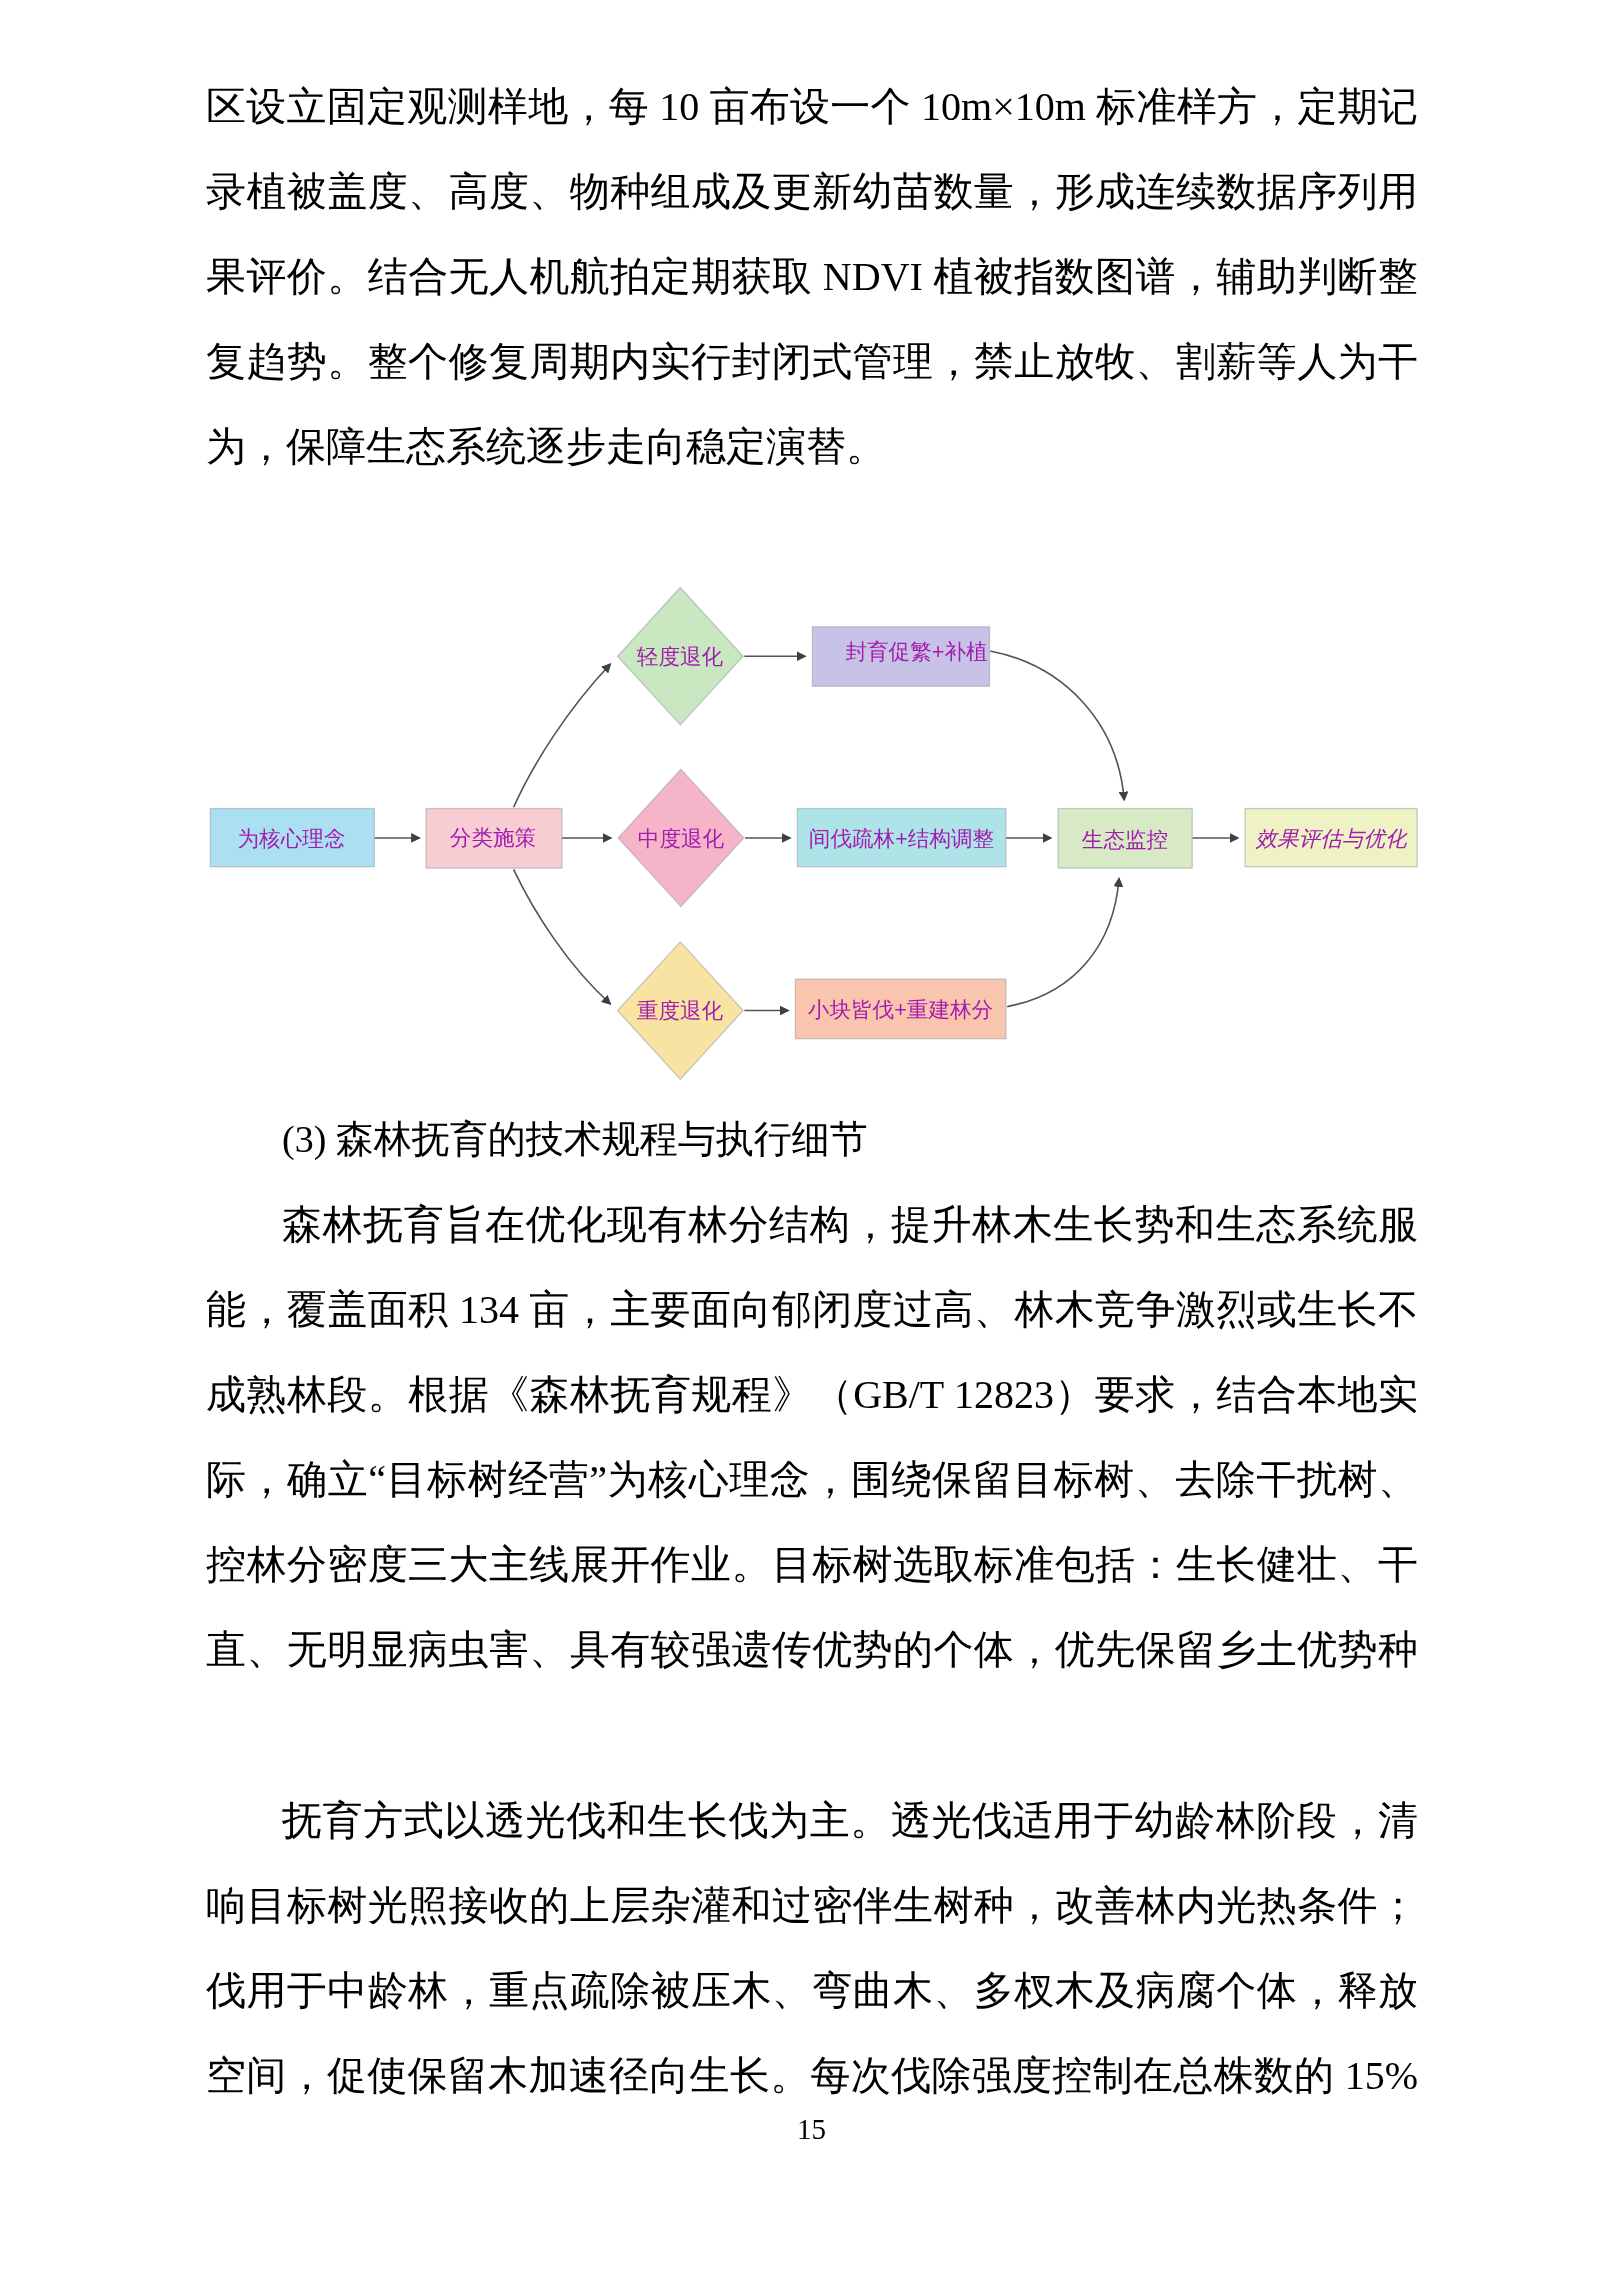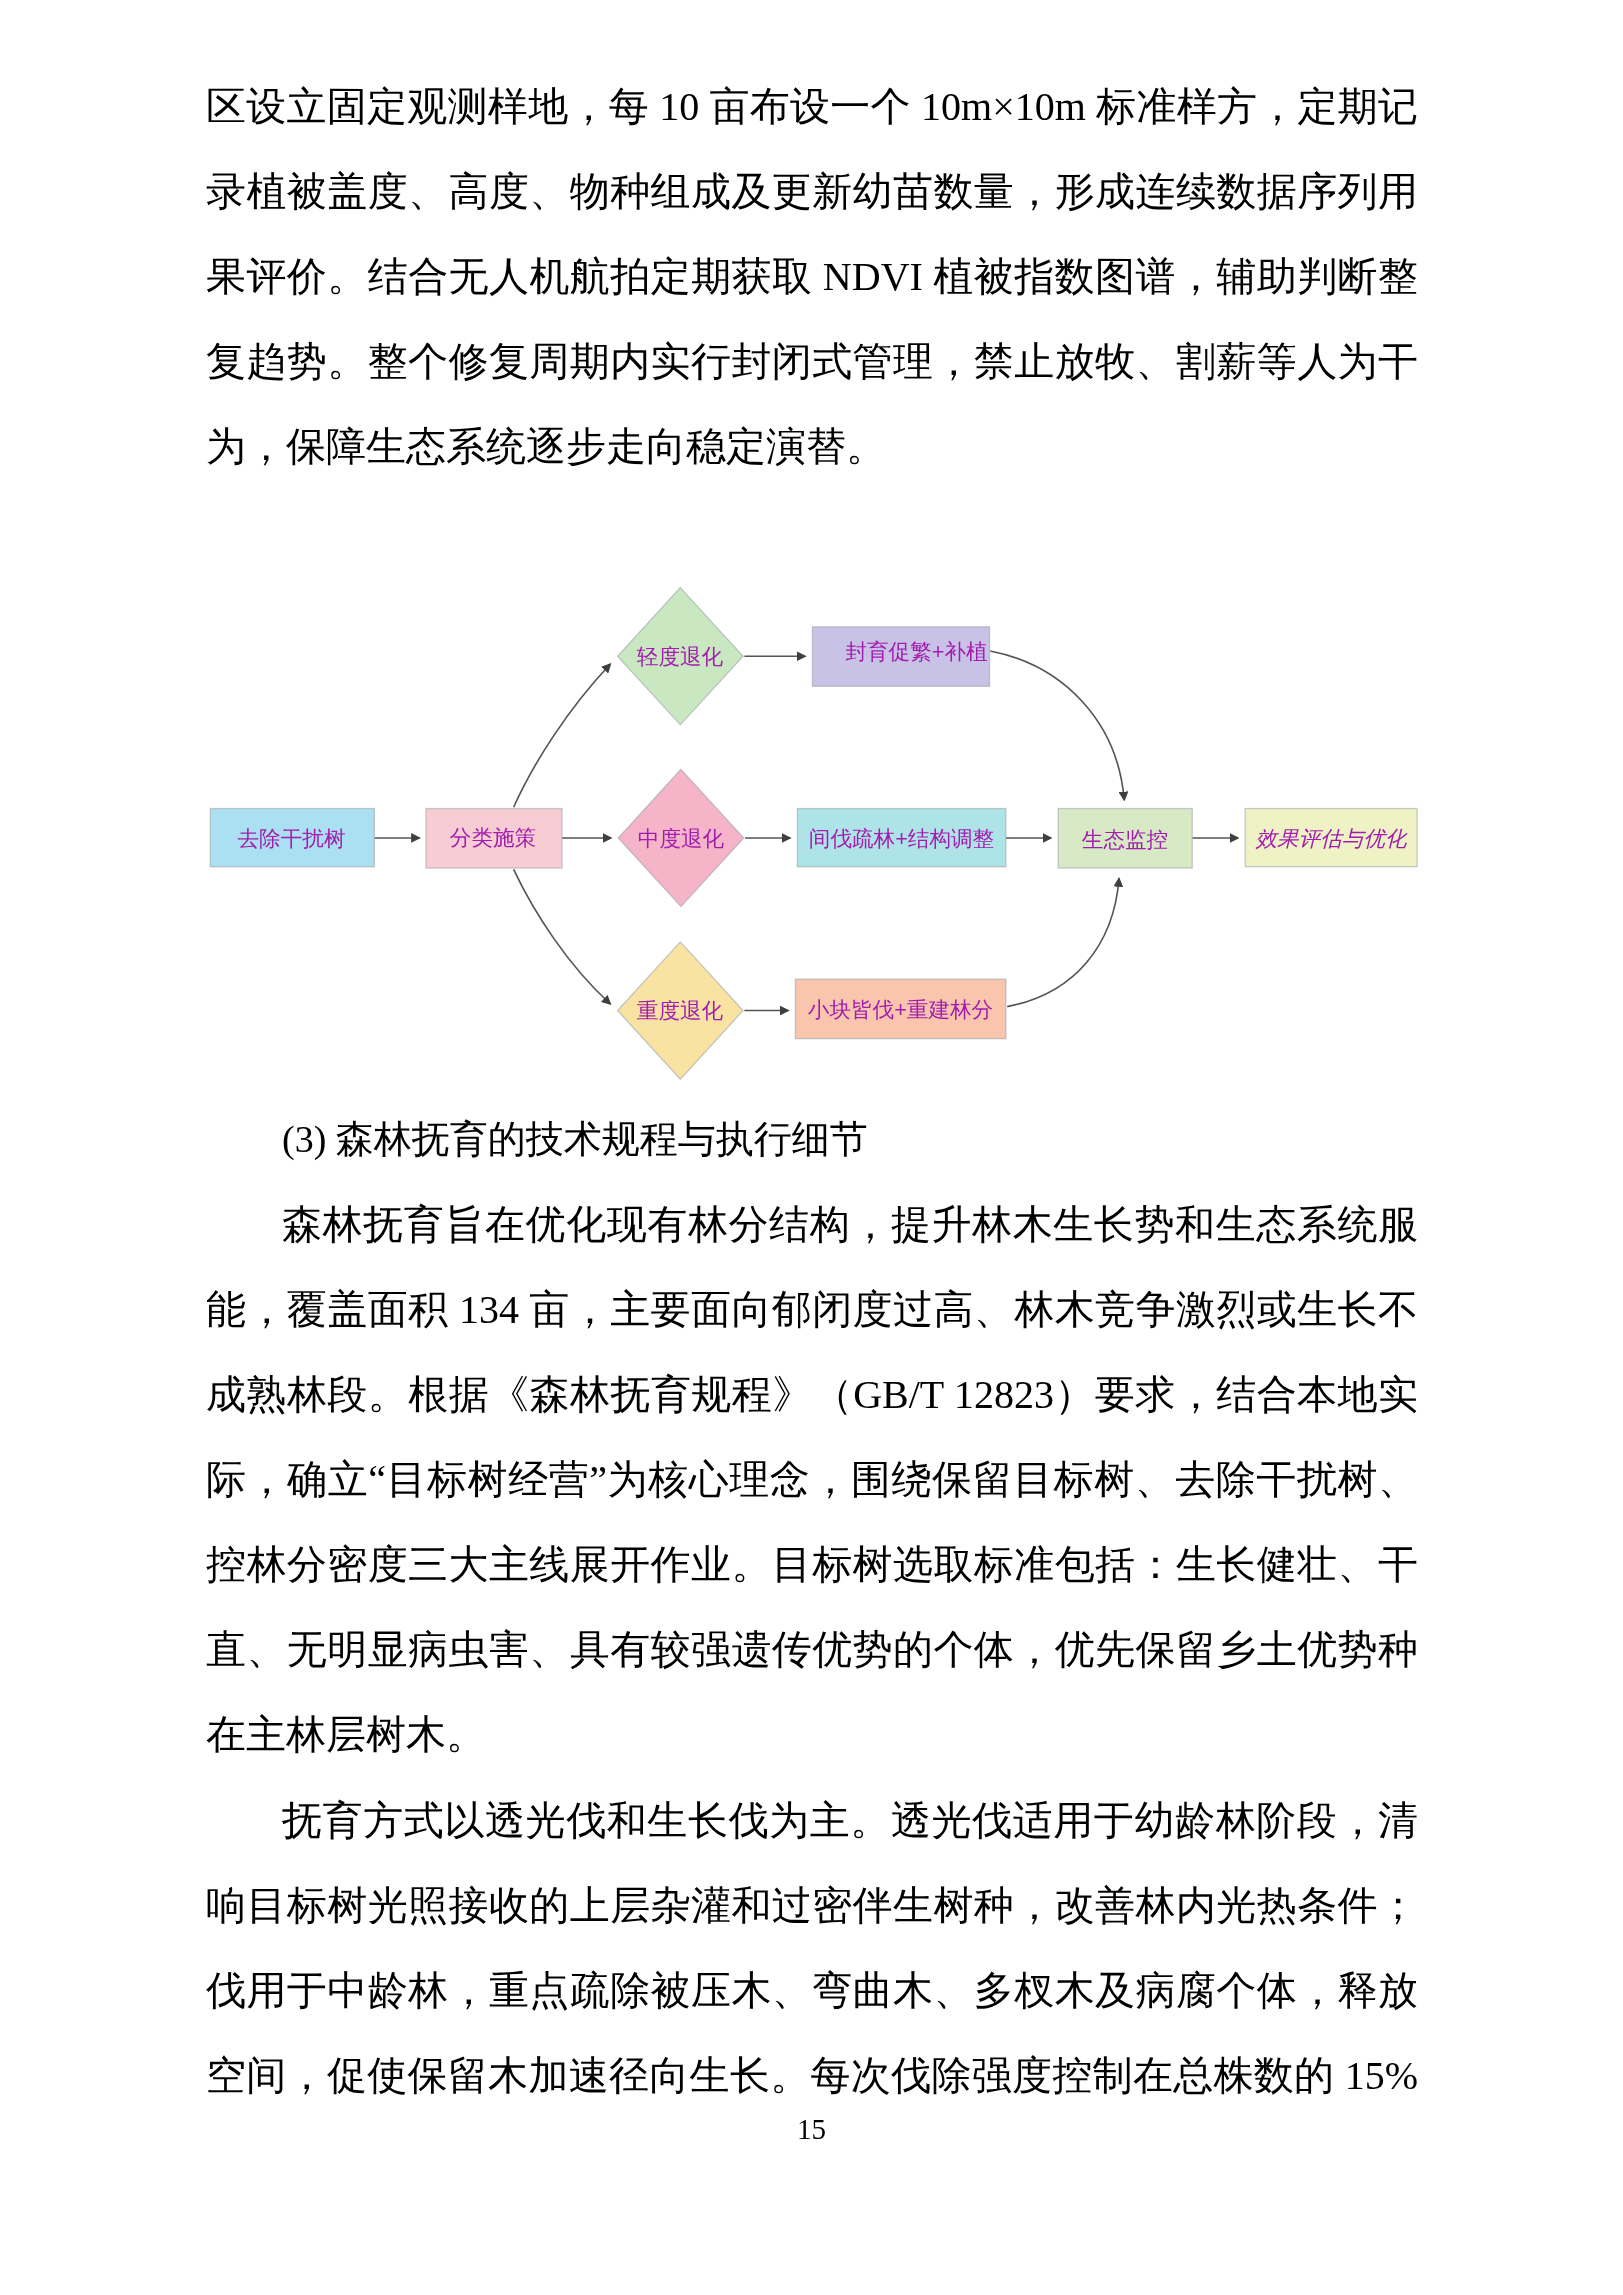--- a/index.html
+++ b/index.html
@@ -71,41 +71,40 @@
         <polygon points="730,311 826,416 730,521 634,416" fill="#f5b4c8"></polygon>
         <polygon points="729,575 825,680 729,785 633,680" fill="#f8e3a2"></polygon>
         <rect x="931" y="93" width="271" height="91" fill="#c8c2e6"></rect>
         <rect x="908" y="371" width="319" height="89" fill="#aee3e8"></rect>
         <rect x="905" y="632" width="322" height="91" fill="#fac5ad"></rect>
         <rect x="1307" y="371" width="205" height="91" fill="#d7e9c5"></rect>
         <rect x="1593" y="371" width="263" height="89" fill="#eef2c5"></rect>
       </g>
     </svg>
 
-    <div class="node-label" style="left:6.5px;top:243px;width:164px;height:58px;">去除干扰树</div>
+    <div class="node-label" style="left:6.5px;top:243px;width:164px;height:58px;">为核心理念</div>
     <div class="node-label" style="left:222px;top:243px;width:136px;height:56px;">分类施策</div>
     <div class="node-label" style="left:414px;top:21.6px;width:126px;height:137px;">轻度退化</div>
     <div class="node-label" style="left:415px;top:204px;width:126px;height:137px;">中度退化</div>
     <div class="node-label" style="left:414px;top:376px;width:126px;height:137px;">重度退化</div>
     <div class="node-label" style="left:609px;top:55px;width:209px;height:60px;">封育促繁+补植</div>
     <div class="node-label" style="left:594px;top:243px;width:209px;height:58px;">间伐疏林+结构调整</div>
     <div class="node-label" style="left:592px;top:414px;width:211px;height:59px;">小块皆伐+重建林分</div>
     <div class="node-label" style="left:855px;top:243px;width:134px;height:60px;">生态监控</div>
     <div class="node-label" style="left:1042px;top:243px;width:172px;height:58px;font-style:italic;">效果评估与优化</div>
   </div>
 
   <div class="textblock" style="top:1097px;">
     <div class="heading-line">(3) 森林抚育的技术规程与执行细节</div>
     <div class="line indent">森林抚育旨在优化现有林分结构，提升林木生长势和生态系统服务功</div>
     <div class="line">能，覆盖面积 134 亩，主要面向郁闭度过高、林木竞争激烈或生长不良的</div>
     <div class="line">成熟林段。根据《森林抚育规程》（GB/T 12823）要求，结合本地实</div>
     <div class="line">际，确立“目标树经营”为核心理念，围绕保留目标树、去除干扰树、调</div>
     <div class="line">控林分密度三大主线展开作业。目标树选取标准包括：生长健壮、干形通</div>
     <div class="line">直、无明显病虫害、具有较强遗传优势的个体，优先保留乡土优势种和潜</div>
-    <div class="line nojust">在主林层树木。</div>
   </div>
 
   <div class="textblock" style="top:1778px;">
     <div class="line indent">抚育方式以透光伐和生长伐为主。透光伐适用于幼龄林阶段，清除影</div>
     <div class="line">响目标树光照接收的上层杂灌和过密伴生树种，改善林内光热条件；生长</div>
     <div class="line">伐用于中龄林，重点疏除被压木、弯曲木、多杈木及病腐个体，释放营养</div>
     <div class="line">空间，促使保留木加速径向生长。每次伐除强度控制在总株数的 15%～</div>
   </div>
 
   <div class="pagenum">15</div>

